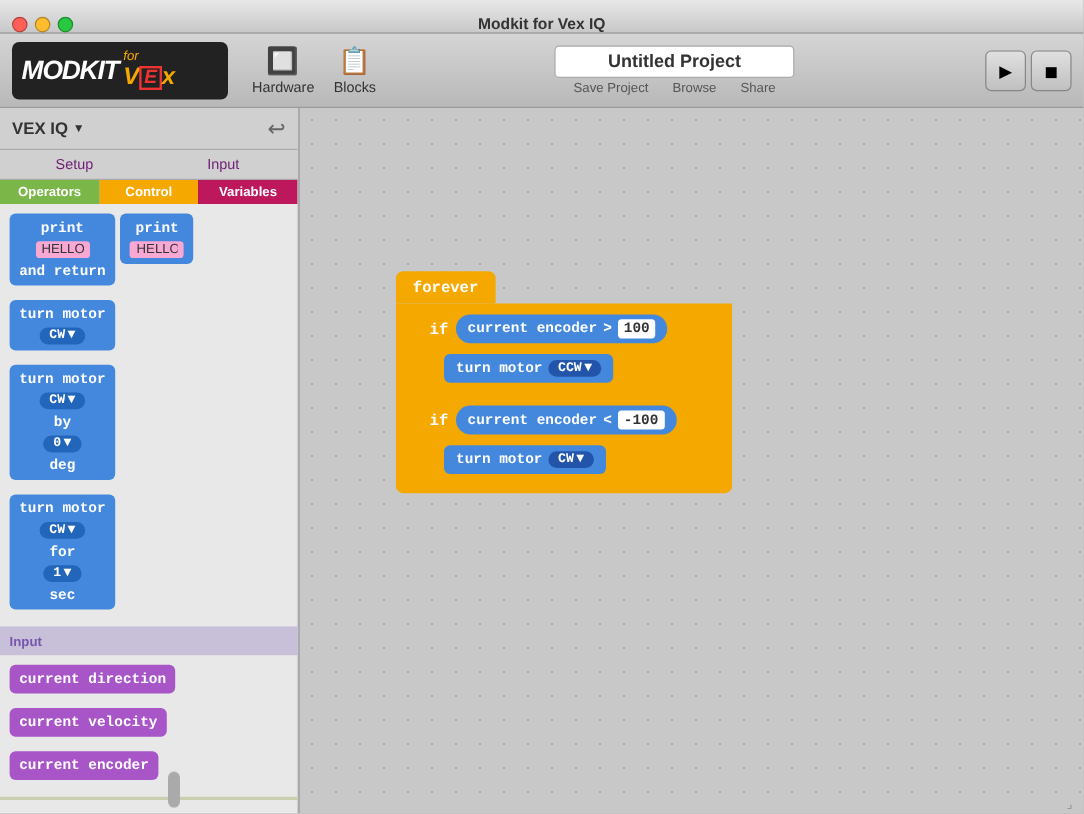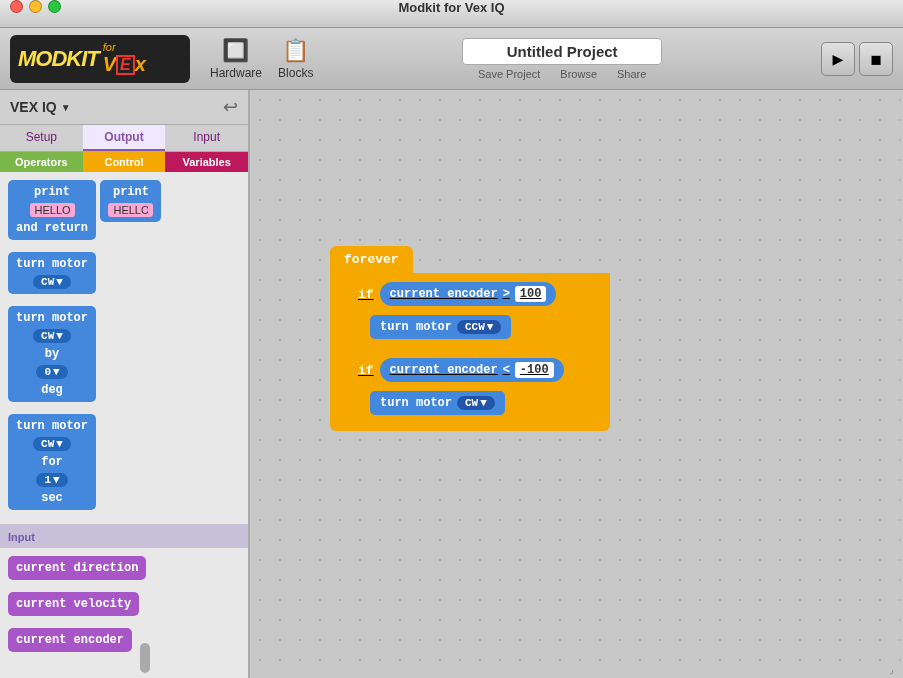--- a/index.html
+++ b/index.html
@@ -10,21 +10,21 @@
       height: 678px;
       overflow: hidden;
       user-select: none;
     }
 
     
     #title-bar {
       background: linear-gradient(to bottom, #e8e8e8, #c8c8c8);
       height: 28px;
       display: flex;
-      align-items: flex-start;
+      align-items: flex-end;
       justify-content: center;
       border-bottom: 1px solid #999;
       position: relative;
     }
     #window-controls {
       position: absolute;
       left: 10px;
       display: flex;
       gap: 6px;
     }
@@ -58,21 +58,21 @@
       border-radius: 6px;
       padding: 4px 8px;
       display: flex;
       align-items: center;
       height: 48px;
       width: 180px;
     }
     .logo-text {
       font-size: 22px;
       font-weight: 900;
-      color: #fde047;
+      color: #ffffff;
       font-style: italic;
       letter-spacing: -1px;
     }
     .logo-sub {
       font-size: 11px;
       color: #f5a800;
       font-style: italic;
     }
     #toolbar-icons {
       display: flex;
@@ -303,23 +303,22 @@
       background-image:
         radial-gradient(circle, #aaaaaa 1px, transparent 1px);
       background-size: 20px 20px;
       position: relative;
       overflow: hidden;
     }
 
     
     .forever-block {
       position: absolute;
-      top: 156px;
+      top: 136px;
       left: 80px;
-      text-decoration: underline;
     }
 
     .block-forever {
       background: #f5a800;
       color: white;
       font-family: 'Courier New', monospace;
       font-size: 13px;
       font-weight: bold;
       border-radius: 6px 6px 0 0;
       padding: 6px 14px;
@@ -490,23 +489,20 @@
       <div id="vex-selector">
         <span>VEX IQ</span>
         <span class="chevron">▼</span>
       </div>
       <div id="back-arrow">↩</div>
     </div>
 
     <div id="sidebar-tabs">
       <div class="sidebar-tab">
         <span>Setup</span>
-      </div>
-      <div class="sidebar-tab active">
-        <span>Output</span>
       </div>
       <div class="sidebar-tab">
         <span>Input</span>
       </div>
     </div>
 
     <div id="category-tabs">
       <div class="cat-tab cat-operators">
         <span>Operators</span>
       </div>

